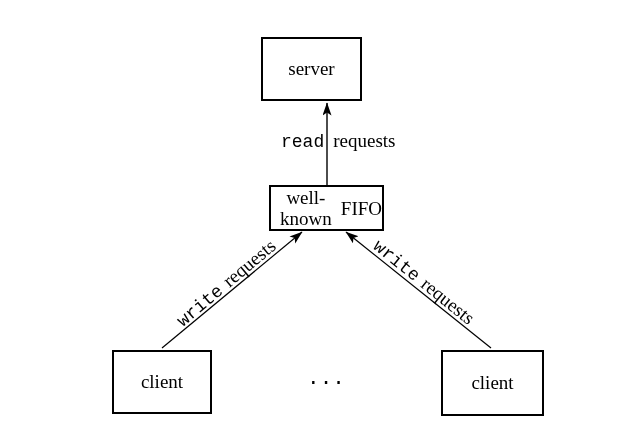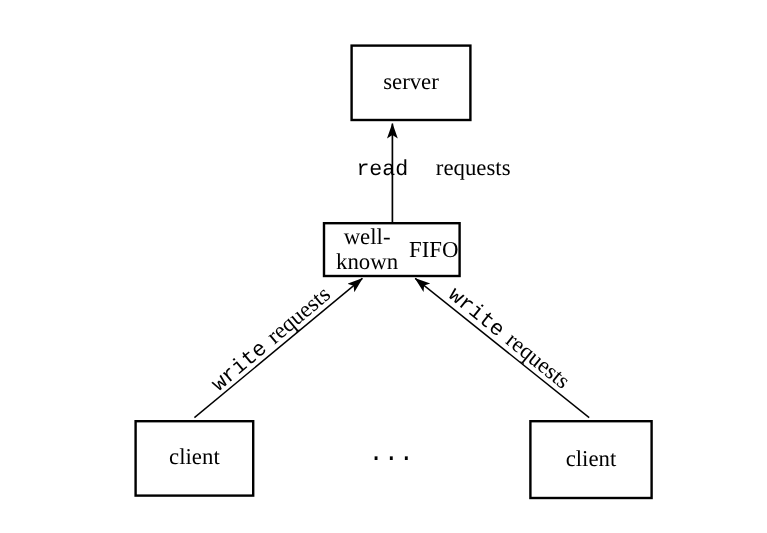--- a/index.html
+++ b/index.html
@@ -27,40 +27,39 @@
     position: absolute;
     box-sizing: border-box;
     border: 2px solid #000000;
     background: #ffffff;
     display: flex;
     align-items: center;
     justify-content: center;
     font-size: 19px;
     text-align: center;
   }
-  .node.server  { left: 292px; top: 37px;  width: 101px; height: 64px; }
+  .node.server  { left: 261px; top: 37px;  width: 101px; height: 64px; }
   .node.fifo    { left: 269px; top: 185px; width: 115px; height: 46px;
                   flex-direction: row; line-height: 21px; }
   .node.client-left  { left: 112px; top: 350px; width: 100px; height: 64px; }
   .node.client-right { left: 441px; top: 350px; width: 103px; height: 66px; }
 
   .mono  { font-family: "Liberation Mono", monospace; font-size: 18px; }
   .serif { font-family: "Liberation Serif", serif;    font-size: 19px; }
 
   .edge-label {
     position: absolute;
     white-space: nowrap;
     display: flex;
     align-items: baseline;
   }
   .read-label {
     left: 281px;
     top: 130px;
-    gap: 23px;
-    margin-left: 16px;
+    gap: 9px;
   }
   .write-label-left {
     left: 226px;
     top: 283px;
     gap: 7px;
     transform: translate(-50%, -50%) rotate(-40deg);
   }
   .write-label-right {
     left: 424px;
     top: 282px;

